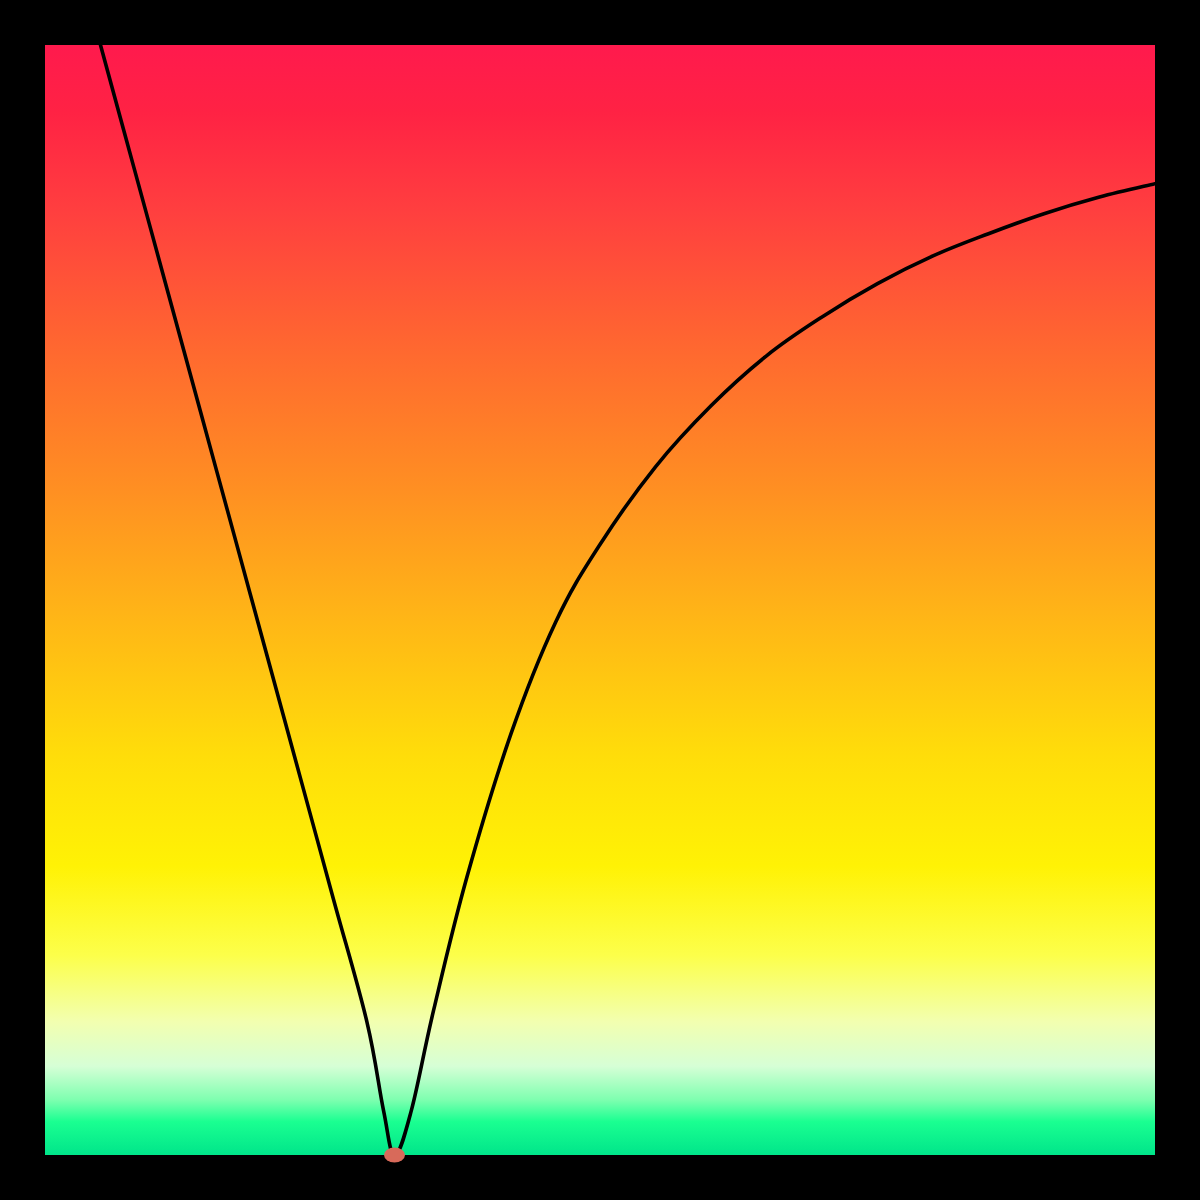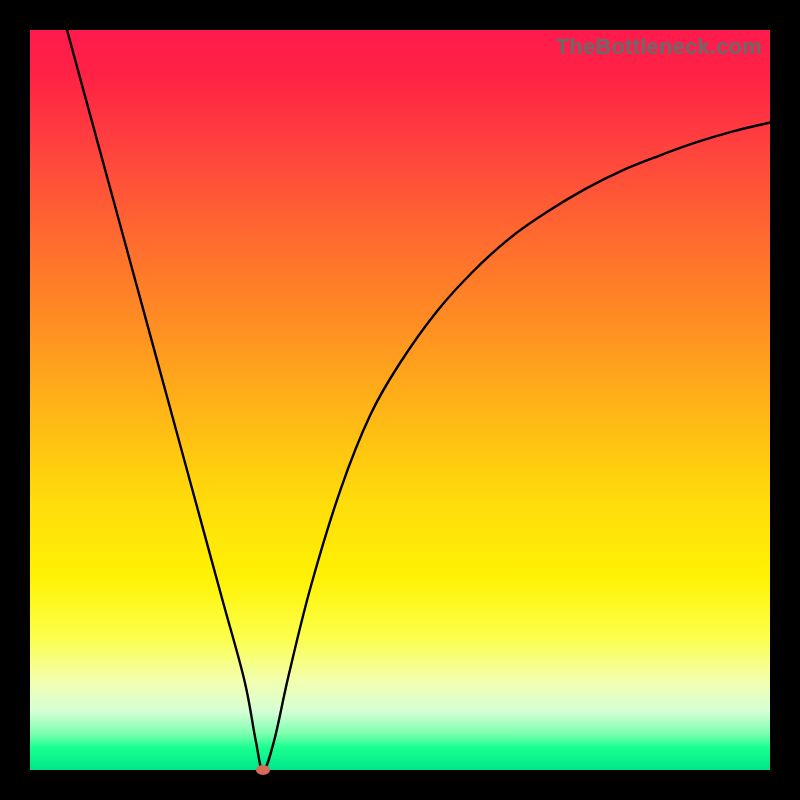--- a/index.html
+++ b/index.html
@@ -42,21 +42,20 @@
     border-radius: 50%;
     background: #d86a5a;
     transform: translate(-50%, -50%);
   }
 </style>
 </head>
 <body>
 <div class="wrap">
 
   <div class="plot">
-    <div class="watermark">TheBottleneck.com</div>
 
     <svg class="curve" viewBox="0 0 740 740" preserveAspectRatio="none">
       <path id="curve-path" fill="none" stroke="#000000" stroke-width="2.4" stroke-linecap="round" stroke-linejoin="round" d="M 37.00 0.00 C 41.00 14.65, 51.21 52.10, 59.20 81.40 C 67.19 110.70, 73.41 133.50, 81.40 162.80 C 89.39 192.10, 95.61 214.90, 103.60 244.20 C 111.59 273.50, 117.81 296.30, 125.80 325.60 C 133.79 354.90, 140.01 377.70, 148.00 407.00 C 155.99 436.30, 162.21 459.10, 170.20 488.40 C 178.19 517.70, 184.41 540.50, 192.40 569.80 C 200.39 599.10, 208.61 625.89, 214.60 651.20 C 220.59 676.51, 222.37 694.42, 225.70 710.40 C 229.03 726.38, 229.77 740.00, 233.10 740.00 C 236.43 740.00, 239.54 727.72, 244.20 710.40 C 248.86 693.08, 252.34 671.77, 259.00 643.80 C 265.66 615.83, 271.88 588.30, 281.20 555.00 C 290.52 521.70, 300.14 489.44, 310.80 458.80 C 321.46 428.16, 329.74 407.44, 340.40 384.80 C 351.06 362.16, 358.01 351.65, 370.00 333.00 C 381.99 314.35, 393.68 297.85, 407.00 281.20 C 420.32 264.55, 430.68 253.82, 444.00 240.50 C 457.32 227.18, 467.68 217.86, 481.00 207.20 C 494.32 196.54, 504.68 189.96, 518.00 181.30 C 531.32 172.64, 541.68 166.43, 555.00 159.10 C 568.32 151.77, 578.68 146.59, 592.00 140.60 C 605.32 134.61, 615.68 130.86, 629.00 125.80 C 642.32 120.74, 652.68 116.88, 666.00 112.48 C 679.32 108.08, 689.68 104.98, 703.00 101.38 C 716.32 97.78, 733.34 94.10, 740.00 92.50"></path>
     </svg>
 
     <div class="marker" id="marker" style="left: 233.1px; top: 740px; background: rgb(216, 106, 90);"></div>
   </div>
 </div>
 
 </body></html>

